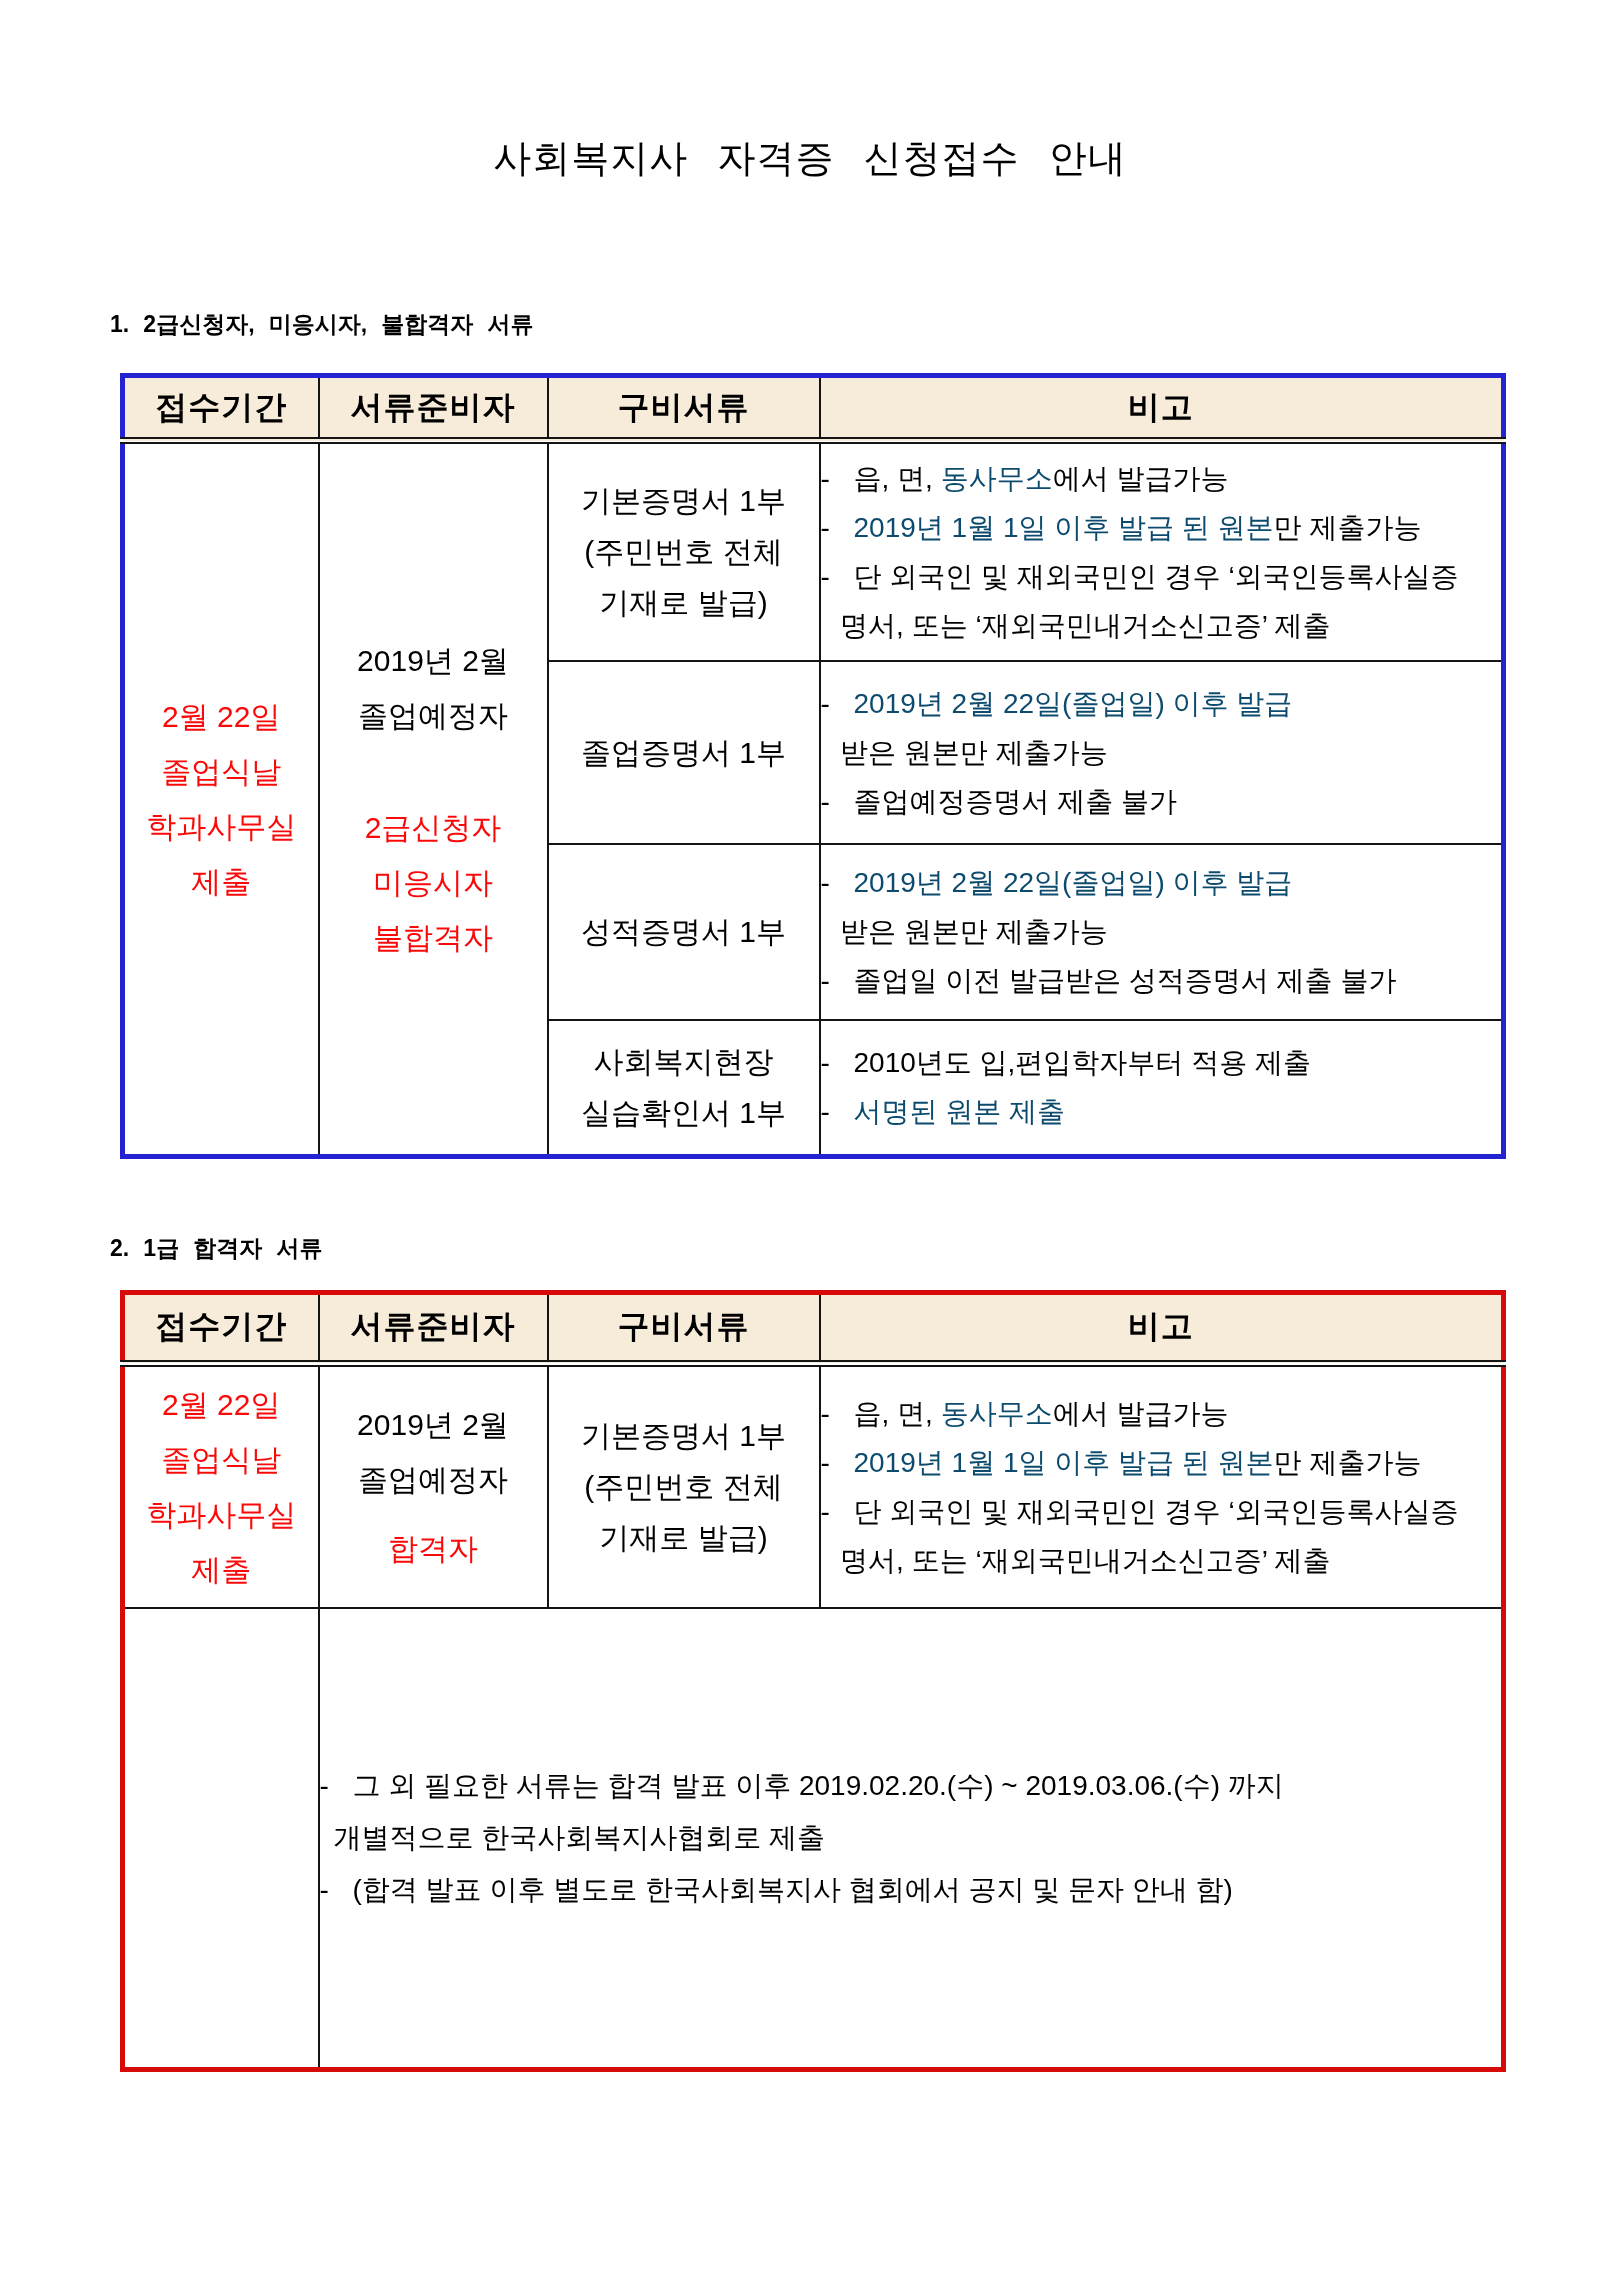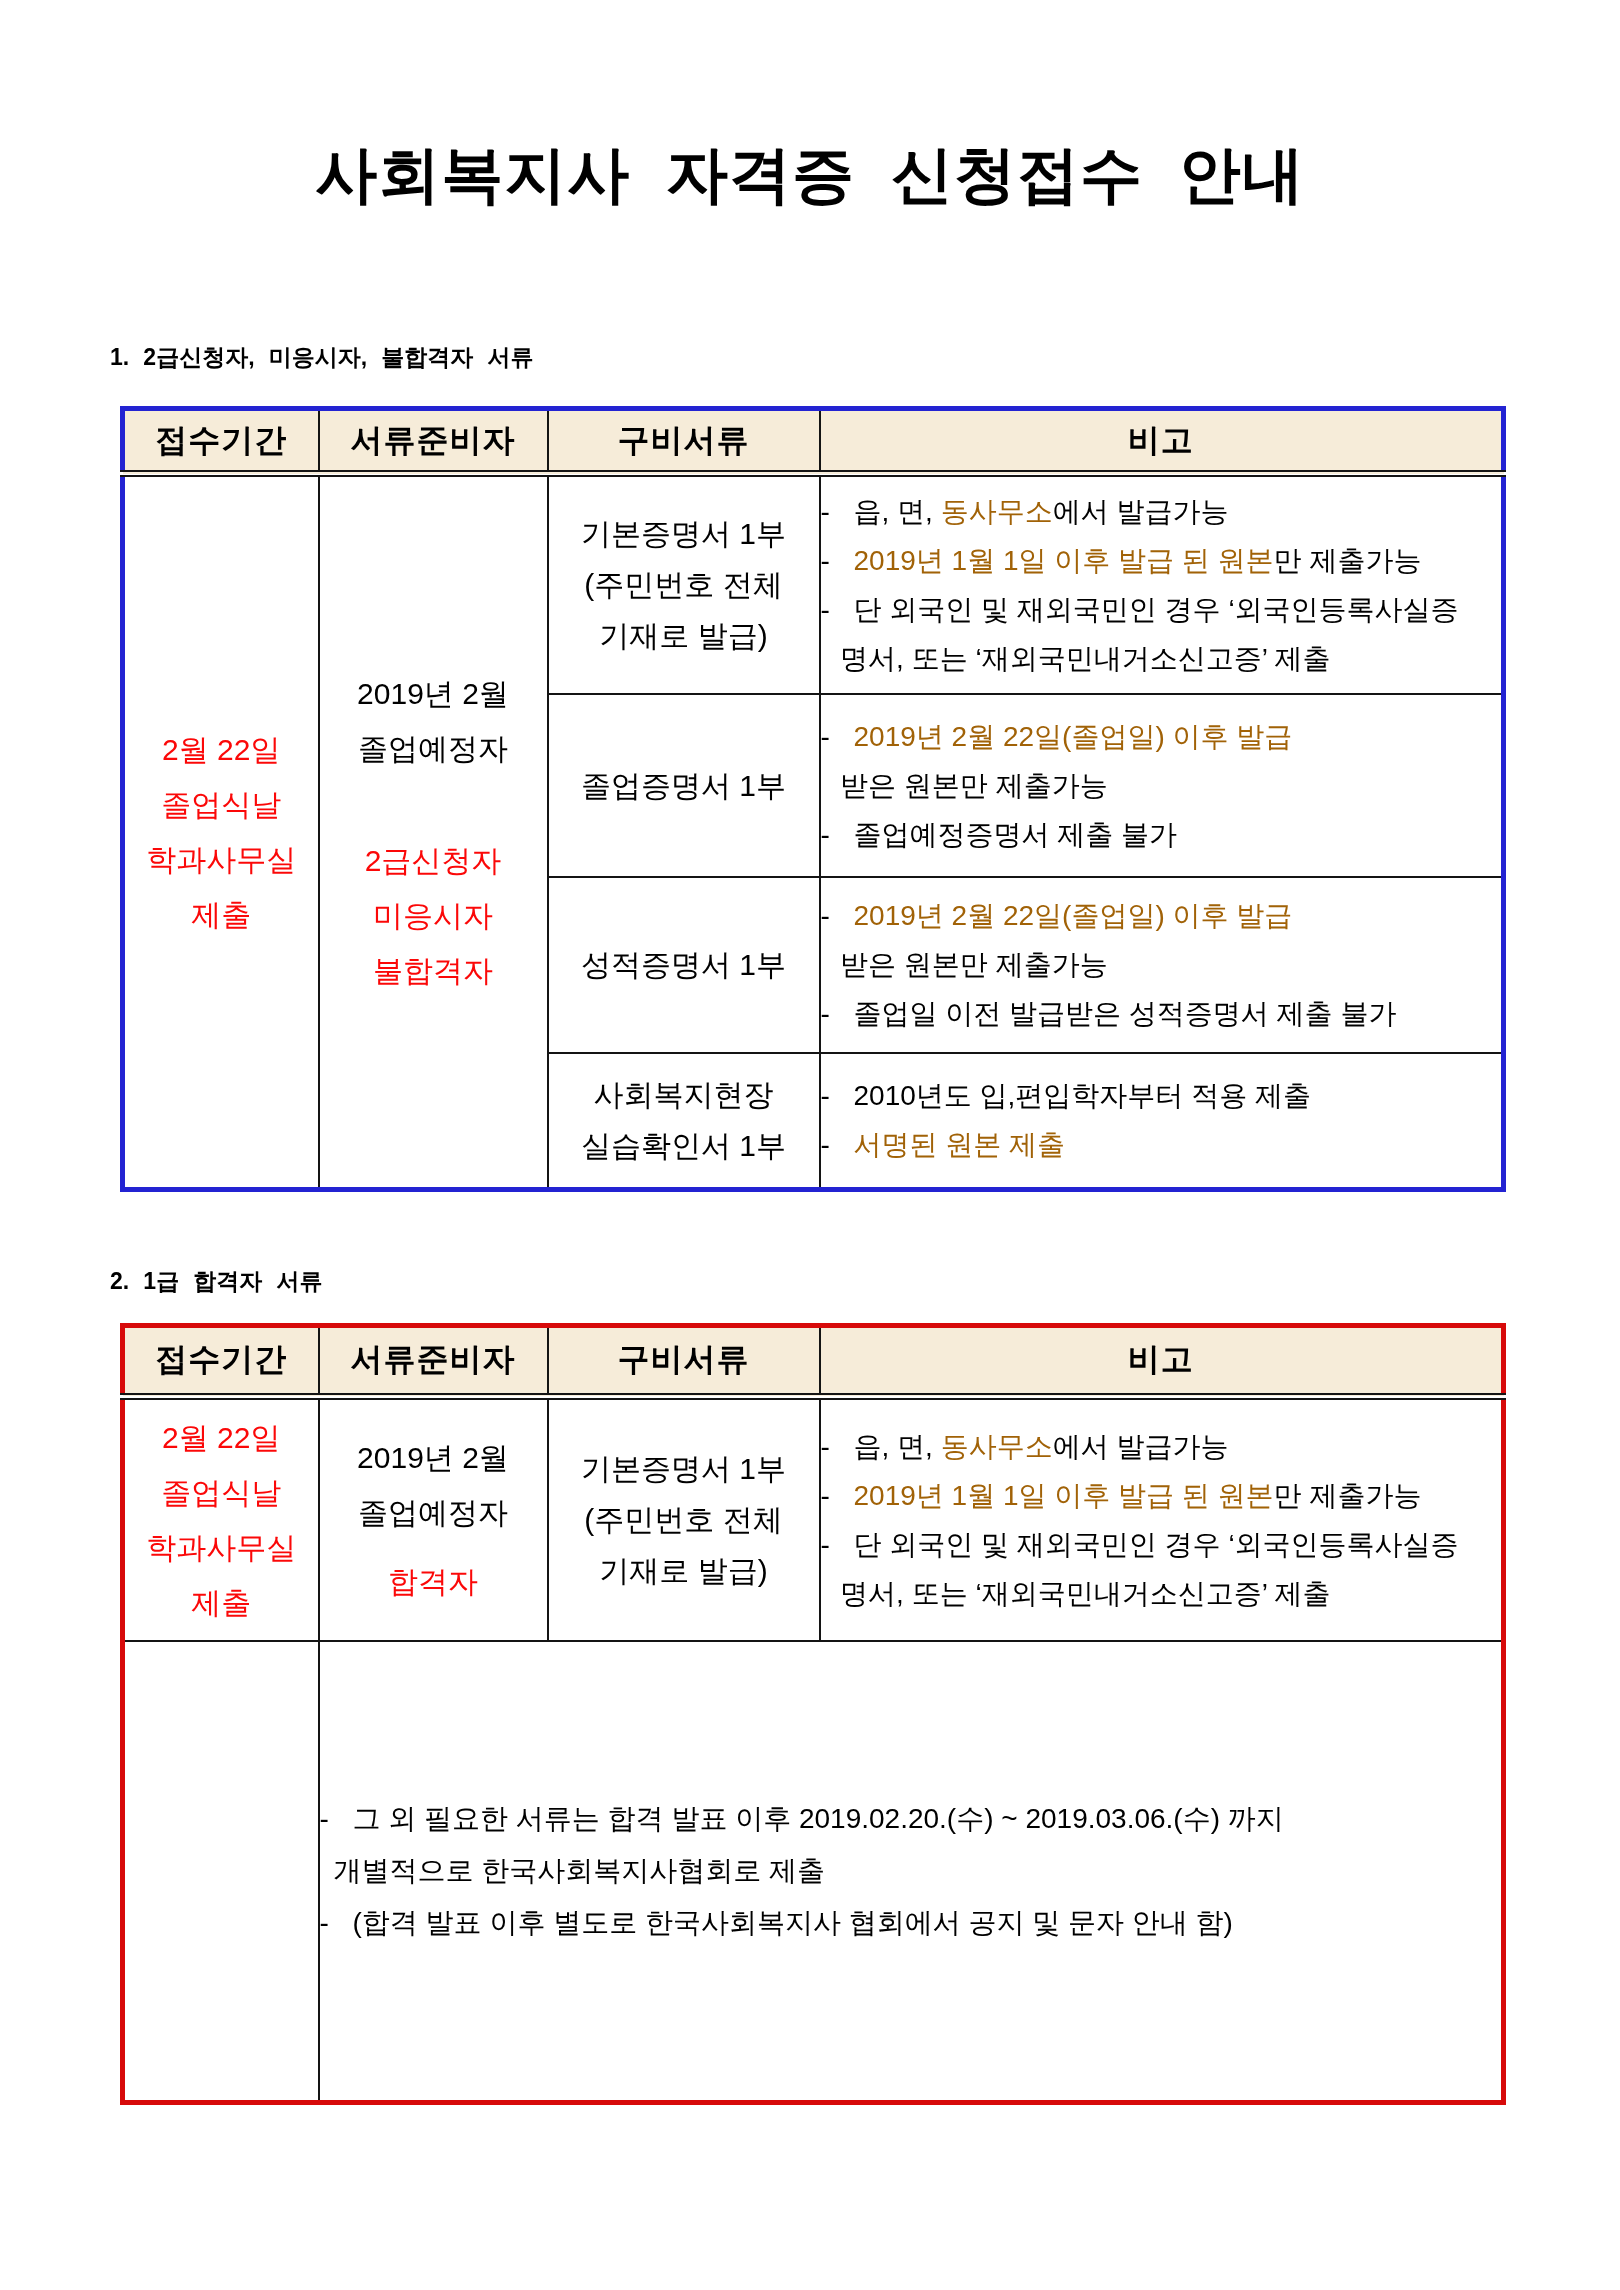--- a/index.html
+++ b/index.html
@@ -3,21 +3,21 @@
 <meta charset="utf-8">
 <style>
   html,body{margin:0;padding:0;}
   body{
     width:1620px;height:2291px;background:#ffffff;color:#000;
     font-family:"Liberation Sans","DejaVu Sans",sans-serif;
     overflow:hidden;
   }
   .doc-title{
     margin:133px 0 0 0;text-align:center;
-    font-size:62px;font-weight:700;letter-spacing:1px;word-spacing:17.6px;
+    font-size:38px;font-weight:400;letter-spacing:1px;word-spacing:17.6px;
   }
   h2.sec-heading{
     font-size:23px;font-weight:700;word-spacing:7.8px;letter-spacing:0;
   }
   #sec1 h2.sec-heading{margin:125px 0 0 110px;}
   #sec1 .twrap{margin:33px 0 0 120px;}
   #sec2 h2.sec-heading{margin:74px 0 0 110px;}
   #sec2 .twrap{margin:25.5px 0 0 120px;}
 
   table.doc{
@@ -29,21 +29,21 @@
     font-size:32px;font-weight:700;padding:0;letter-spacing:1px;
   }
   table.doc td{
     border:2px solid #141414;padding:0;vertical-align:middle;
     font-size:30px;font-weight:400;
   }
   .center{text-align:center;border-radius:11px;}
   .line{line-height:55px;white-space:nowrap;}
   .docline{line-height:51px;white-space:nowrap;}
   .red{color:#fb0808;}
-  .blue{color:#a16207;}
+  .blue{color:#0c4a6e;}
   .black{color:#000;}
 
   td.notes{padding:11.8px 7.8px 11.8px 15.7px;}
   .nline{display:flex;align-items:flex-start;line-height:49px;font-size:28px;}
   .ndash{flex:0 0 33px;}
   .ncont{flex:1;min-width:0;}
   td.notes-big{padding:0 9.8px 0 17.6px;}
   td.notes-big .nline{line-height:52px;}
 </style>
 </head>

